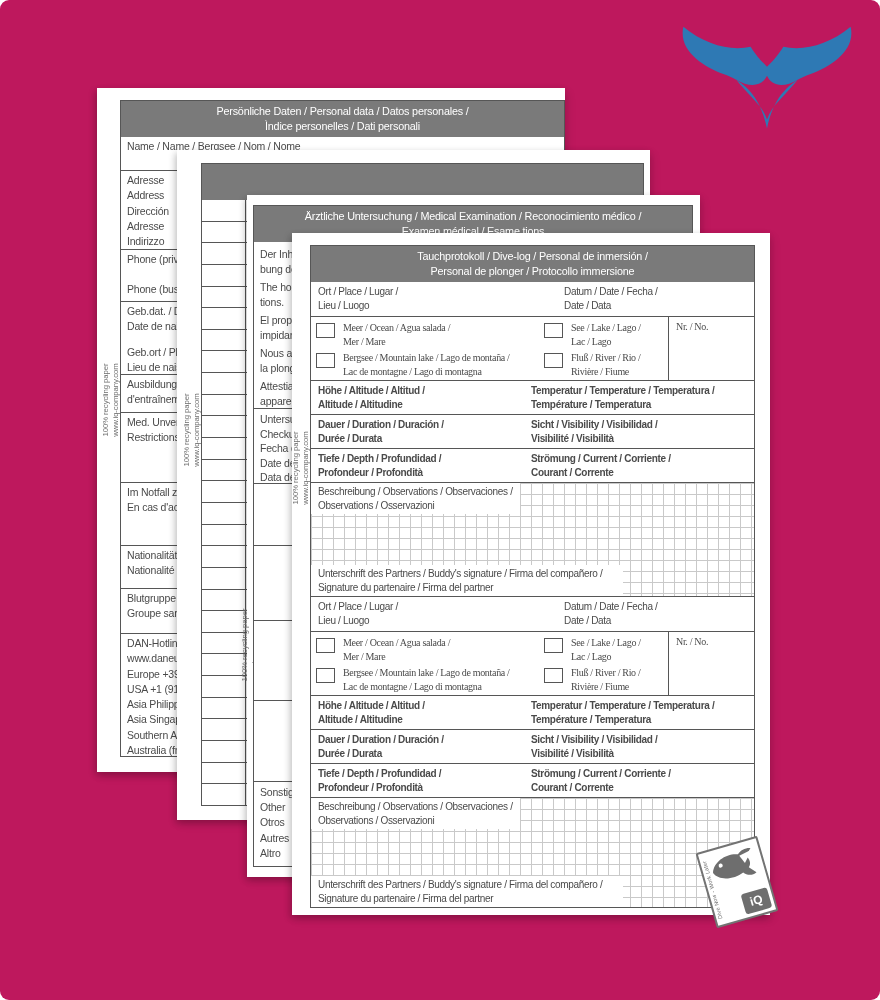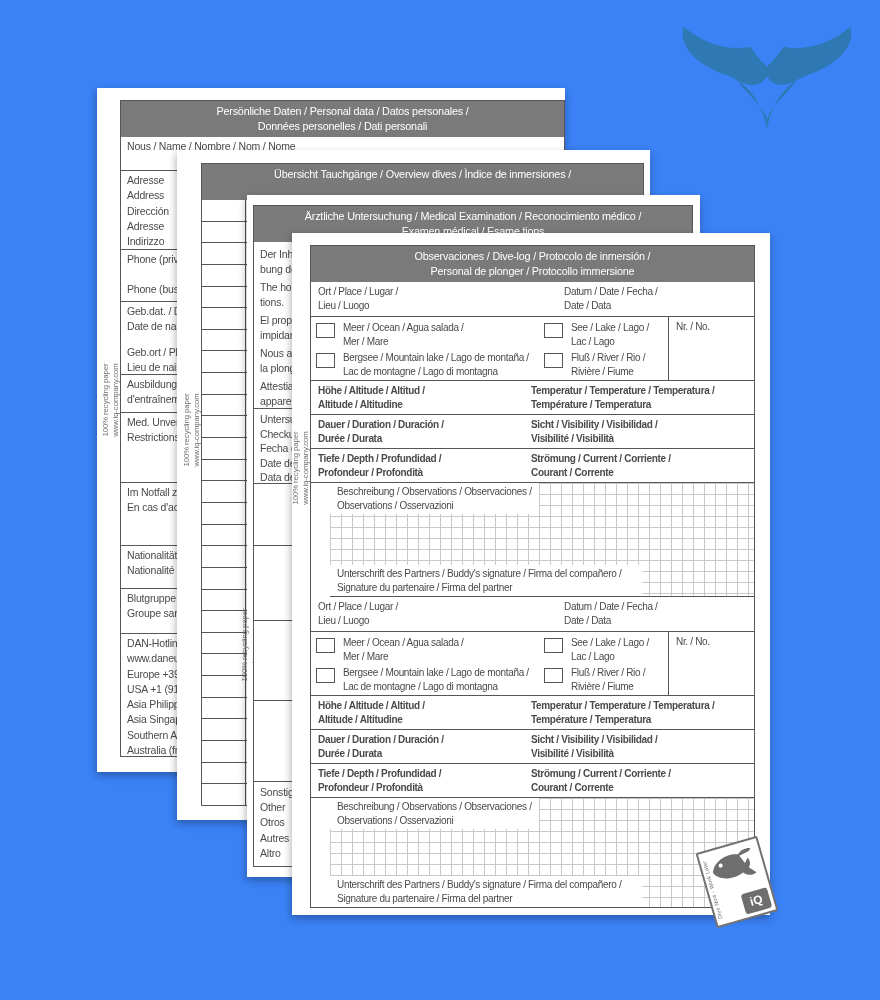--- a/index.html
+++ b/index.html
@@ -1,20 +1,20 @@
 <!DOCTYPE html>
 <html style="--header_bar: #7a7a7a; --ink: #4a4a4a; --border: #565656; --grid: #c9c9c9; --stamp: #737373;"><head>
 <meta charset="utf-8">
 <style>
   :root{
     --header_bar:#7a7a7a; --ink:#4a4a4a; --border:#565656; --grid:#c9c9c9; --stamp:#737373;
   }
   html,body{margin:0;padding:0;background:#fff;}
-  .canvas{position:relative;width:880px;height:1000px;background:#3b82f6;overflow:hidden;
-          font-family:"Liberation Sans","DejaVu Sans",sans-serif;color:var(--ink);}
+  .canvas{position:relative;width:880px;height:1000px;background:#be185d;overflow:hidden;
+          font-family:"Liberation Sans","DejaVu Sans",sans-serif;color:var(--ink);border-radius:9px;}
   .page{position:absolute;background:#fff;box-shadow:-2px 3px 7px rgba(0,0,0,.20),2px 4px 9px rgba(0,0,0,.12);}
   .tbl{position:absolute;border:1.6px solid var(--border);box-sizing:border-box;background:#fff;overflow:hidden;}
   .hdr{background:var(--header_bar);color:#fff;text-align:center;font-size:10.8px;line-height:15px;
        padding-top:3px;height:36px;box-sizing:border-box;letter-spacing:-0.2px;}
   
   .recycle{position:absolute;width:100px;height:20px;transform:rotate(-90deg);
            font-size:7.8px;line-height:9.6px;color:#6e6e6e;text-align:center;letter-spacing:-0.1px;}
   
   .p1{left:97px;top:88px;width:468px;height:684px;}
   .p1 .tbl{left:23px;top:12px;right:0;bottom:15px;}
@@ -35,36 +35,36 @@
          font-size:10.5px;line-height:14.5px;letter-spacing:-0.2px;overflow:hidden;}
   .para{margin-bottom:4px;}
   .p3sec:last-child{border-bottom:none;}
   .son{line-height:15.2px;}
   
   .p4{left:292px;top:233px;width:478px;height:682px;}
   .p4 .tbl{left:18px;top:12px;width:445px;height:663px;display:flex;flex-direction:column;}
   .f4{font-size:10px;letter-spacing:-0.32px;line-height:14px;}
   .row{border-bottom:1.4px solid var(--border);box-sizing:border-box;position:relative;flex:none;}
   .r-ort{height:35px;}
-  .r-cb{height:64px;display:flex;}
+  .r-cb{height:64px;display:flex;font-family:Liberation Serif, serif;}
   .r-sm{height:34px;font-weight:bold;}
   .lt{position:absolute;left:7px;top:3px;}
   .rt{position:absolute;left:220px;top:3px;}
   .rt2{position:absolute;left:253px;top:3px;}
   .cbcol1{width:228px;padding-top:4px;box-sizing:border-box;}
   .cbcol2{width:129px;padding-top:4px;box-sizing:border-box;}
   .nrcell{flex:1;border-left:1.4px solid var(--border);padding:3px 0 0 7px;box-sizing:border-box;}
   .cbline{display:flex;margin-bottom:3px;}
   .cb{width:19px;height:15px;border:1.6px solid var(--border);background:#fff;margin:2px 8px 0 5px;
       flex:none;box-sizing:border-box;}
   .cbl div{line-height:13.5px;}
   .besch{position:relative;flex:none;height:114px;box-sizing:border-box;border-bottom:1.4px solid var(--border);
     background-image:linear-gradient(to right,var(--grid) 1px,transparent 1px),
                      linear-gradient(to bottom,var(--grid) 1px,transparent 1px);
-    background-size:11px 11px;background-position:0 0;margin-left:19px;}
+    background-size:11px 11px;background-position:0 0;}
   .besch.grow{flex:1;border-bottom:none;}
   .patch{position:absolute;background:#fff;box-sizing:border-box;padding:2px 4px 0 7px;}
   .besch-label{left:0;top:0;width:209px;height:31px;}
   .sig-label{left:0;bottom:0;width:312px;height:31px;}
   
   .stamp{position:absolute;right:1px;bottom:-6px;width:64px;height:78px;background:#fff;
          border:2.4px solid var(--stamp);border-radius:2px;transform:rotate(-16deg);box-sizing:border-box;}
   .iqbox{position:absolute;right:3px;bottom:3px;width:27px;height:21px;background:#6e6e6e;border-radius:3px;
          color:#fff;font-weight:bold;font-size:12px;text-align:center;line-height:21px;}
   .sidetext{position:absolute;left:-26px;top:33px;width:62px;height:8px;transform:rotate(-90deg);
@@ -85,24 +85,24 @@
   </svg>
 
   <div class="page p1">
     <div class="recycle" style="left:-36px;top:302px;">
       <div>100% recycling paper</div>
       <div>www.iq-company.com</div>
     </div>
     <div class="tbl">
       <div class="hdr">
         <div>Persönliche Daten / Personal data / Datos personales /</div>
-        <div>Données personelles / Dati personali</div>
+        <div>Ìndice personelles / Dati personali</div>
       </div>
       <div class="p1row" style="height:34px">
-        <div>Nous / Name / Nombre / Nom / Nome</div>
+        <div>Name / Name / Bergsee / Nom / Nome</div>
       </div>
       <div class="p1row" style="height:79px">
         <div>Adresse</div>
         <div>Address</div>
         <div>Dirección</div>
         <div>Adresse</div>
         <div>Indirizzo</div>
       </div>
       <div class="p1row" style="height:52px">
         <div>Phone (priva</div>
@@ -149,21 +149,20 @@
     </div>
   </div>
 
   <div class="page p2">
     <div class="recycle" style="left:-35px;top:270px;">
       <div>100% recycling paper</div>
       <div>www.iq-company.com</div>
     </div>
     <div class="tbl">
       <div class="hdr">
-        <div>Übersicht Tauchgänge / Overview dives / Ìndice de inmersiones /</div>
       </div>
       <div class="p2rows">
           <div class="p2-row">
             <div class="p2-cell"></div>
           </div>
           <div class="p2-row">
             <div class="p2-cell"></div>
           </div>
           <div class="p2-row">
             <div class="p2-cell"></div>
@@ -300,21 +299,21 @@
     </div>
   </div>
 
   <div class="page p4">
     <div class="recycle" style="left:-41px;top:225px;">
       <div>100% recycling paper</div>
       <div>www.iq-company.com</div>
     </div>
     <div class="tbl f4">
       <div class="hdr">
-        <div>Observaciones / Dive-log / Protocolo de inmersión /</div>
+        <div>Tauchprotokoll / Dive-log / Personal de inmersión /</div>
         <div>Personal de plonger / Protocollo immersione</div>
       </div>
 
       <div class="row r-ort">
         <div class="lt">
           <div>Ort / Place / Lugar /</div>
           <div>Lieu / Luogo</div>
         </div>
         <div class="rt2">
           <div>Datum / Date / Fecha /</div>

